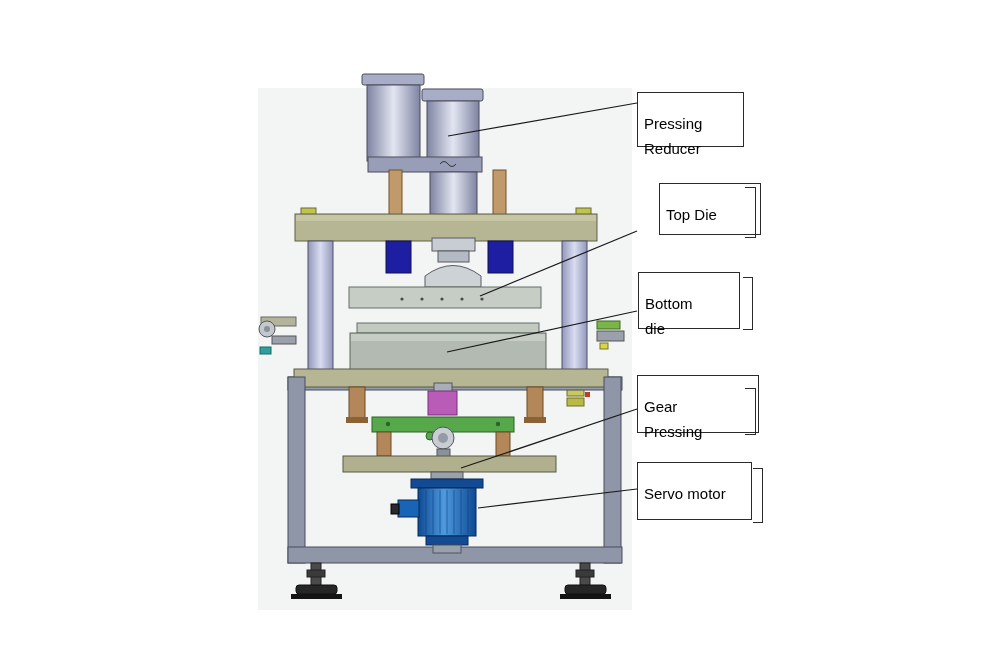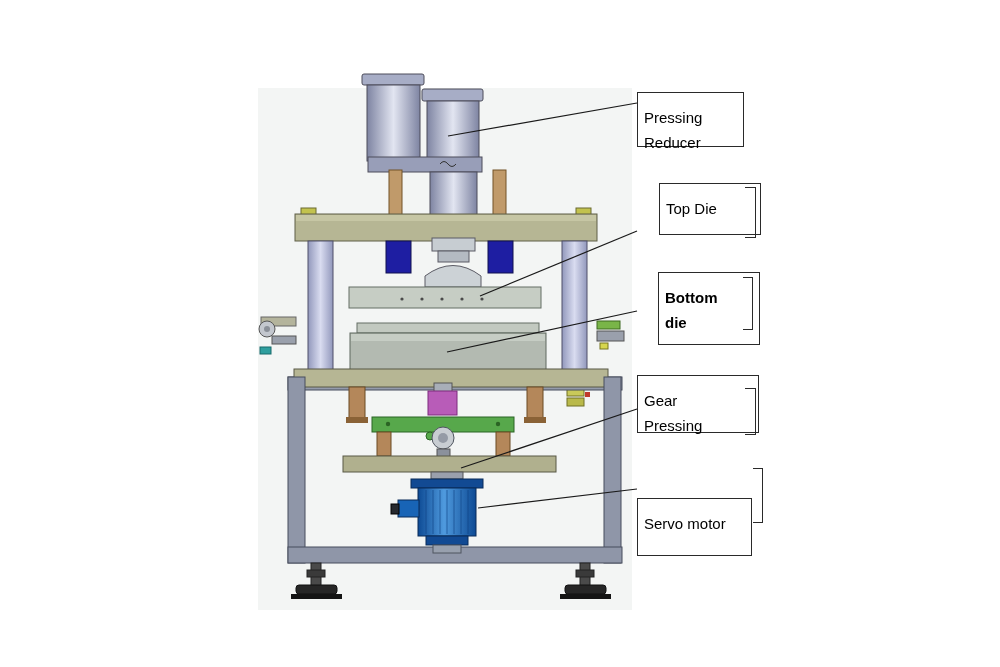--- a/index.html
+++ b/index.html
@@ -5,21 +5,21 @@
   html,body { margin:0; padding:0; background:#ffffff; }
   .canvas {
     position:relative; width:1000px; height:667px;
     background:#ffffff; overflow:hidden;
     font-family:"Liberation Sans", sans-serif;
   }
   .machine-svg { position:absolute; left:0; top:0; }
   .label-box {
     position:absolute; box-sizing:border-box;
     background:#ffffff; border:1.4px solid #2a2a2a;
-    padding:12px 6px; font-size:15px; line-height:25px; color:#000;
+    padding:18px 6px; font-size:15px; line-height:25px; color:#000;
   }
   .bracket {
     position:absolute; box-sizing:border-box;
     border-top:1.6px solid #2a2a2a;
     border-right:1.6px solid #2a2a2a;
     border-bottom:1.6px solid #2a2a2a;
     background:transparent;
   }
 </style>
 </head>
@@ -176,30 +176,30 @@
   <div class="label-box" style="left:637px; top:92px; width:107px; height:55px;">
     <div>Pressing</div>
     <div>Reducer</div>
   </div>
 
   <div class="label-box" style="left:659px; top:183px; width:102px; height:52px;">
     <div>Top Die</div>
   </div>
   <div class="bracket" style="left:745px; top:187px; width:11px; height:51px;"></div>
 
-  <div class="label-box" style="left:658px; top:272px; width:102px; height:73px;font-weight:bold;">
+  <div class="label-box" style="left:638px; top:272px; width:102px; height:57px;">
     <div>Bottom</div>
     <div>die</div>
   </div>
   <div class="bracket" style="left:743px; top:277px; width:10px; height:53px;"></div>
 
   <div class="label-box" style="left:637px; top:375px; width:122px; height:58px;">
     <div>Gear</div>
     <div>Pressing</div>
   </div>
   <div class="bracket" style="left:745px; top:388px; width:11px; height:47px;"></div>
 
-  <div class="label-box" style="left:637px; top:462px; width:115px; height:58px;margin-top:36px;">
+  <div class="label-box" style="left:637px; top:462px; width:115px; height:58px;">
     <div>Servo motor</div>
   </div>
   <div class="bracket" style="left:753px; top:468px; width:10px; height:55px;"></div>
 
 </div>
 
 </body></html>

